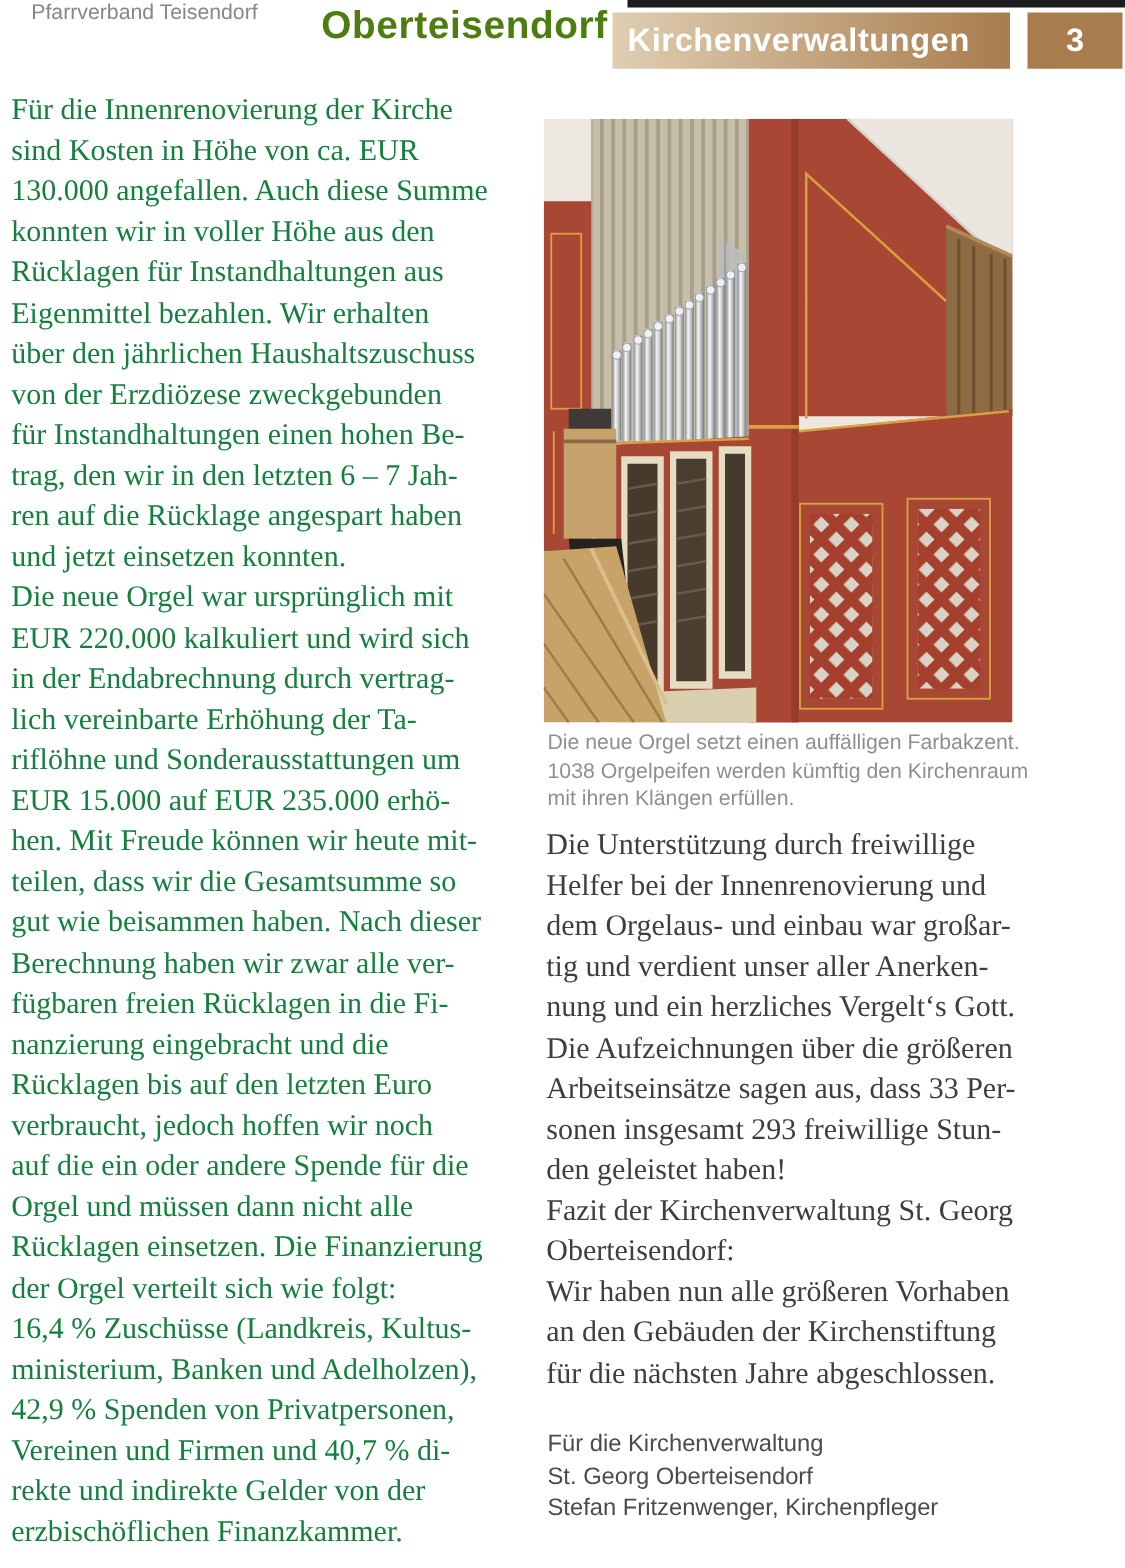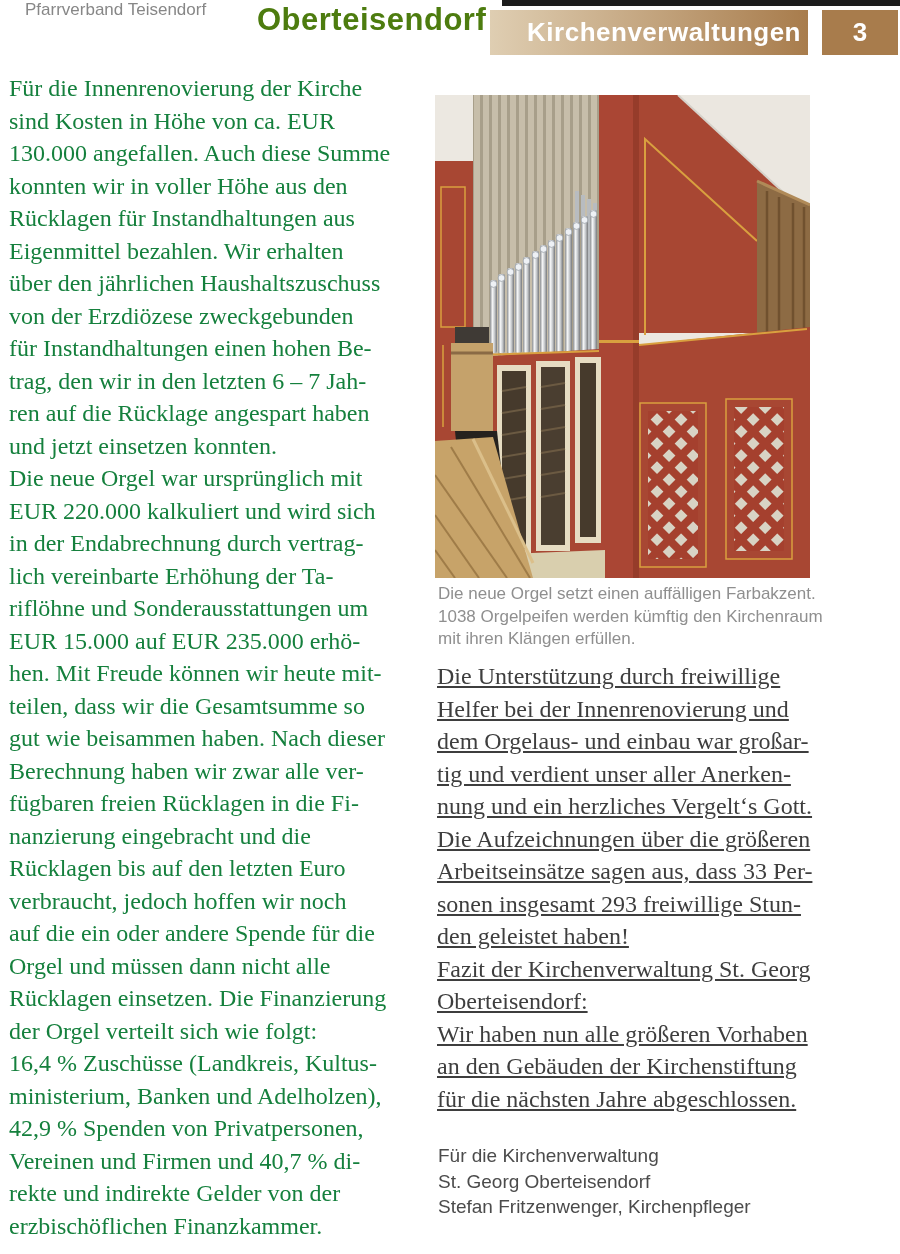--- a/index.html
+++ b/index.html
@@ -4,31 +4,31 @@
 <style>
   html,body{margin:0;padding:0;background:#ffffff;}
   .page{position:relative;width:900px;height:1254px;background:#ffffff;overflow:hidden;
         font-family:"Liberation Serif",serif;}
   .topstrip{position:absolute;left:502px;top:0;width:398px;height:6px;background:#1c1c1c;}
   .brand{position:absolute;left:25px;top:0;font:17px "Liberation Sans",sans-serif;color:#878787;}
   .title{position:absolute;left:257px;top:2px;font:bold 31px "Liberation Sans",sans-serif;
          color:#4d7c0f;letter-spacing:.5px;}
   .banner{position:absolute;left:490px;top:10px;width:318px;height:45px;box-sizing:border-box;
           background:linear-gradient(90deg,#dfceb2,#a87c4c);color:#ffffff;text-align:right;
-          padding-right:7px;font:bold 26px/45px "Liberation Sans",sans-serif;letter-spacing:.5px;}
+          padding-right:32px;font:bold 26px/45px "Liberation Sans",sans-serif;letter-spacing:.5px;}
   .pagenum{position:absolute;left:822px;top:10px;width:76px;height:45px;background:#a87c4c;
            color:#ffffff;text-align:center;font:bold 26px/45px "Liberation Sans",sans-serif;}
   .colL{position:absolute;left:9px;top:72px;width:424px;font:24px/32.5px "Liberation Serif",serif;
         color:#15803d;white-space:pre-line;}
   .photo{position:absolute;left:435px;top:95px;width:375px;height:483px;}
   .photo svg{display:block;width:375px;height:483px;}
   .caption{position:absolute;left:438px;top:583px;width:440px;
            font:17px/22.5px "Liberation Sans",sans-serif;color:#8f8f8f;white-space:pre-line;}
   .colR{position:absolute;left:437px;top:660px;width:450px;font:24px/32.5px "Liberation Serif",serif;
-        color:#3e3e3e;white-space:pre-line;text-decoration:underline;}
+        color:#3e3e3e;white-space:pre-line;}
   .sig{position:absolute;right:22px;top:1143px;width:440px;
        font:19px/25.5px "Liberation Sans",sans-serif;color:#4b4b4b;white-space:pre-line;}
 </style>
 </head>
 <body>
 
 <div class="page">
 
   <div class="topstrip"></div>
 

